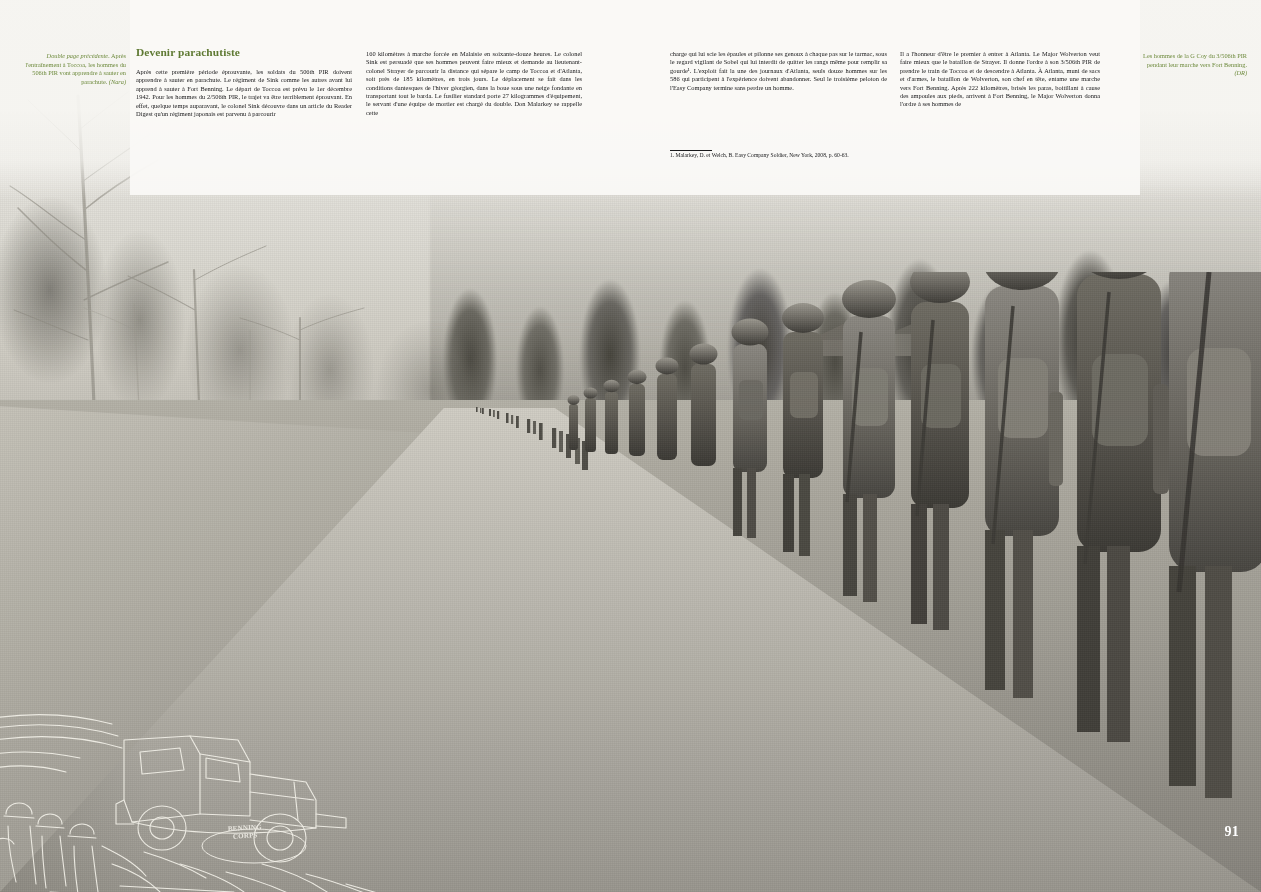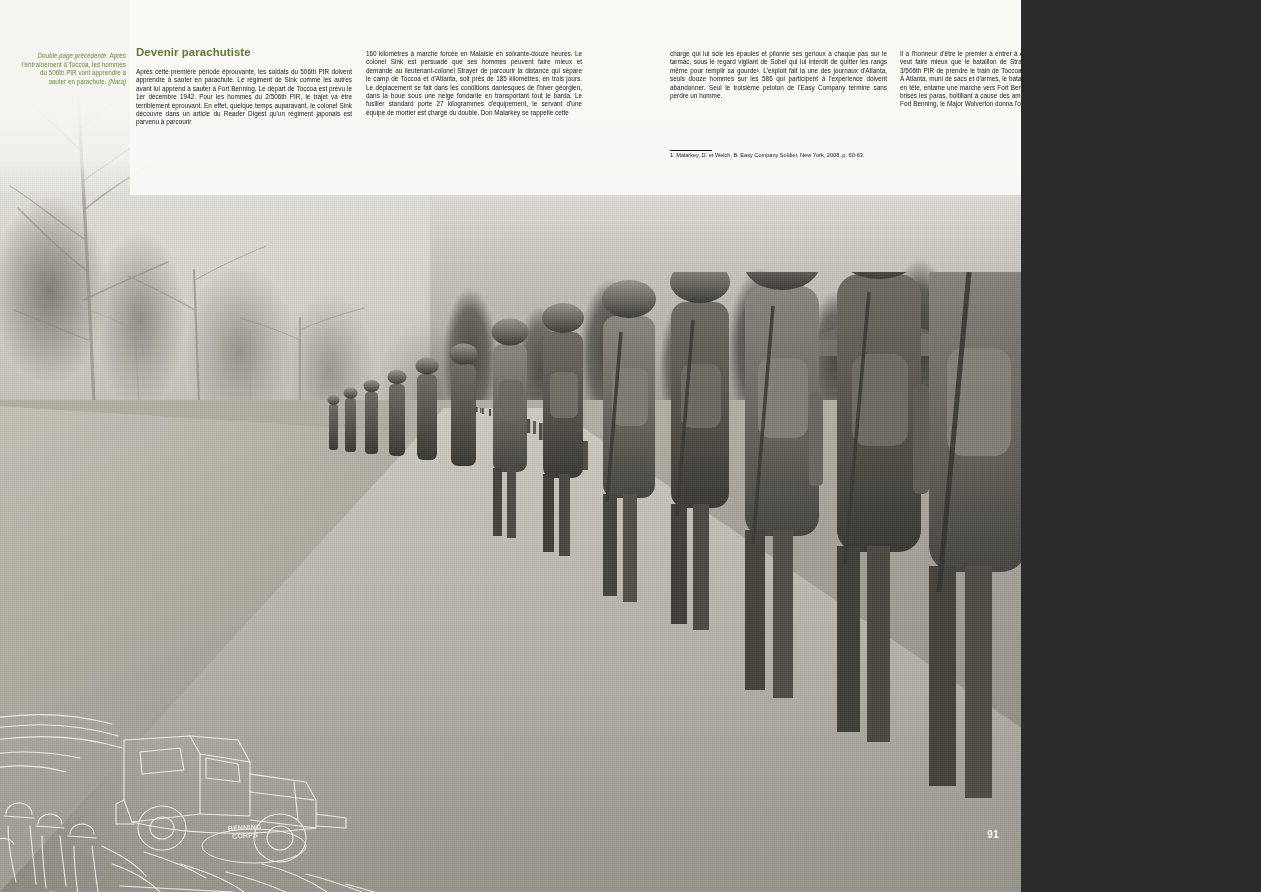--- a/index.html
+++ b/index.html
@@ -2,25 +2,25 @@
 <html><head>
 <meta charset="utf-8">
 <style>
   html, body {
     margin: 0;
     padding: 0;
     background: #2b2b2b;
   }
   #page {
     position: relative;
-    width: 1021px;
+    width: 1261px;
     height: 892px;
     overflow: hidden;
     background: #e9e8e2;
-    font-family: Liberation Sans, sans-serif;
+    font-family: Liberation Serif, serif;
   }
 
   
   .photo {
     position: absolute;
     inset: 0;
     background: #b9b6ae;
   }
   
   .sky {
@@ -189,21 +189,21 @@
   .footnote-rule {
     position: absolute;
     left: 670px; top: 150px;
     width: 42px; height: 1px;
     background: #1a1a1c;
   }
 
   .page-number {
     position: absolute;
     right: 22px; bottom: 52px;
-    font-size: 10px;
+    font-size: 14px;
     font-weight: bold;
     color: #ffffff;
     letter-spacing: .3px;
   }
 
   
   .sketch {
     position: absolute;
     left: -6px; bottom: -4px;
     width: 400px; height: 200px;

